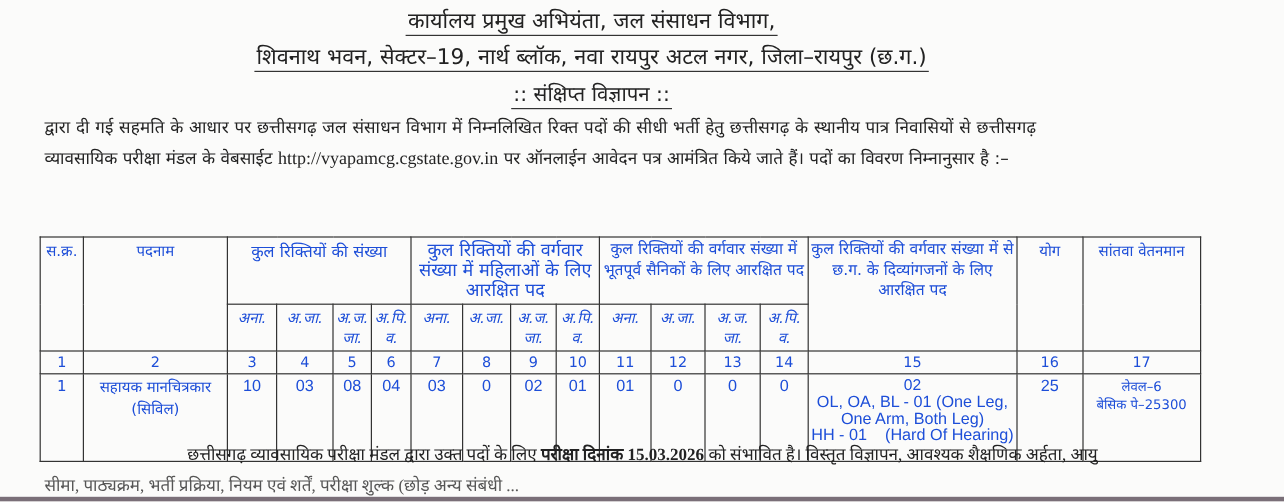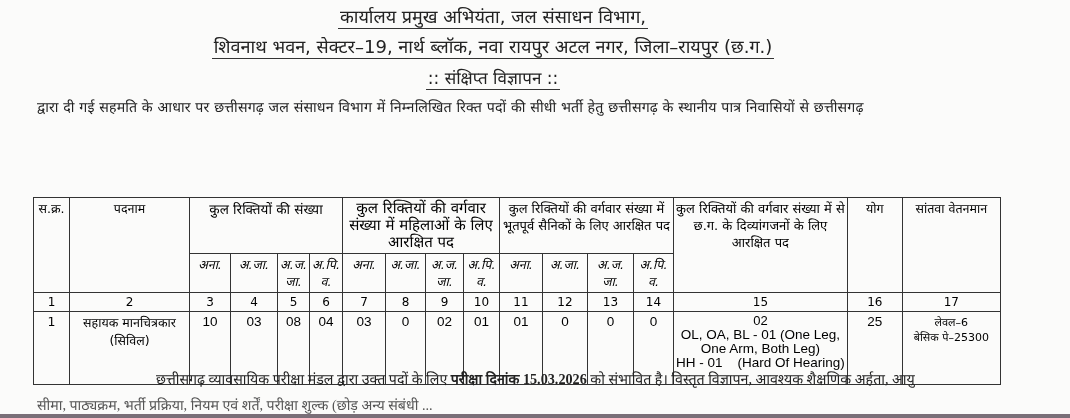--- a/index.html
+++ b/index.html
@@ -13,21 +13,21 @@
   #h1 { top:4px; }
   #h2 { top:34px; }
   #h3 { top:66px; font-size:17px; }
   .para { position:absolute; left:37px; width:1000px; font-size:14.2px; line-height:26px; color:#222; }
   .para p { margin:0; white-space:nowrap; }
   .para .indent { padding-left:119px; }
   .url { font-family:"Liberation Serif", serif; font-size:15px; }
   #intro { top:94px; }
   table.t {
     position:absolute; left:33px; top:197px; border-collapse:collapse;
-    font-size:12.5px; color:#000000;
+    font-size:12.5px; color:#1d4ed8;
   }
   table.t td, table.t th {
     border:1px solid #333; text-align:center; vertical-align:top; padding:2px 2px; font-weight:normal;
   }
   .num-row td { font-size:12px; font-weight:bold; height:14px; padding:1px; vertical-align:middle; }
   .data-row td { vertical-align:middle; font-family:"Liberation Sans", sans-serif; font-size:13.5px; height:68px; }
   .data-row td.post { vertical-align:top; font-family:"DejaVu Sans", sans-serif; font-size:12.5px; }
   .pwd { font-family:"Liberation Serif", serif; font-weight:bold; font-size:11.5px; text-align:left; line-height:14px; }
   .pwd .c { text-align:center; font-family:"Liberation Sans", sans-serif; font-weight:normal; font-size:13px; }
   .sub td { vertical-align:top;font-style:italic; }
@@ -37,20 +37,21 @@
 </style>
 </head>
 <body>
 
 <div class="hdr" id="h1"><span>कार्यालय प्रमुख अभियंता, जल संसाधन विभाग,</span></div>
 <div class="hdr" id="h2"><span>शिवनाथ भवन, सेक्टर–19, नार्थ ब्लॉक, नवा रायपुर अटल नगर, जिला–रायपुर (छ.ग.)</span></div>
 <div class="hdr" id="h3"><span>:: संक्षिप्त विज्ञापन ::</span></div>
 
 <div class="para" id="intro">
   <p style="letter-spacing:0.15px;">द्वारा दी गई सहमति के आधार पर छत्तीसगढ़ जल संसाधन विभाग में निम्नलिखित रिक्त पदों की सीधी भर्ती हेतु छत्तीसगढ़ के स्थानीय पात्र निवासियों से छत्तीसगढ़</p>
+  <p><span>व्यावसायिक परीक्षा मंडल के वेबसाईट </span><span class="url">http://vyapamcg.cgstate.gov.in</span><span> पर ऑनलाईन आवेदन पत्र आमंत्रित किये जाते हैं। पदों का विवरण निम्नानुसार है :–</span></p>
 </div>
 
 <table class="t">
   <colgroup>
     <col style="width:36px">
       <col style="width:120px">
     <col style="width:41px">
       <col style="width:47px">
       <col style="width:32px">
       <col style="width:33px">

